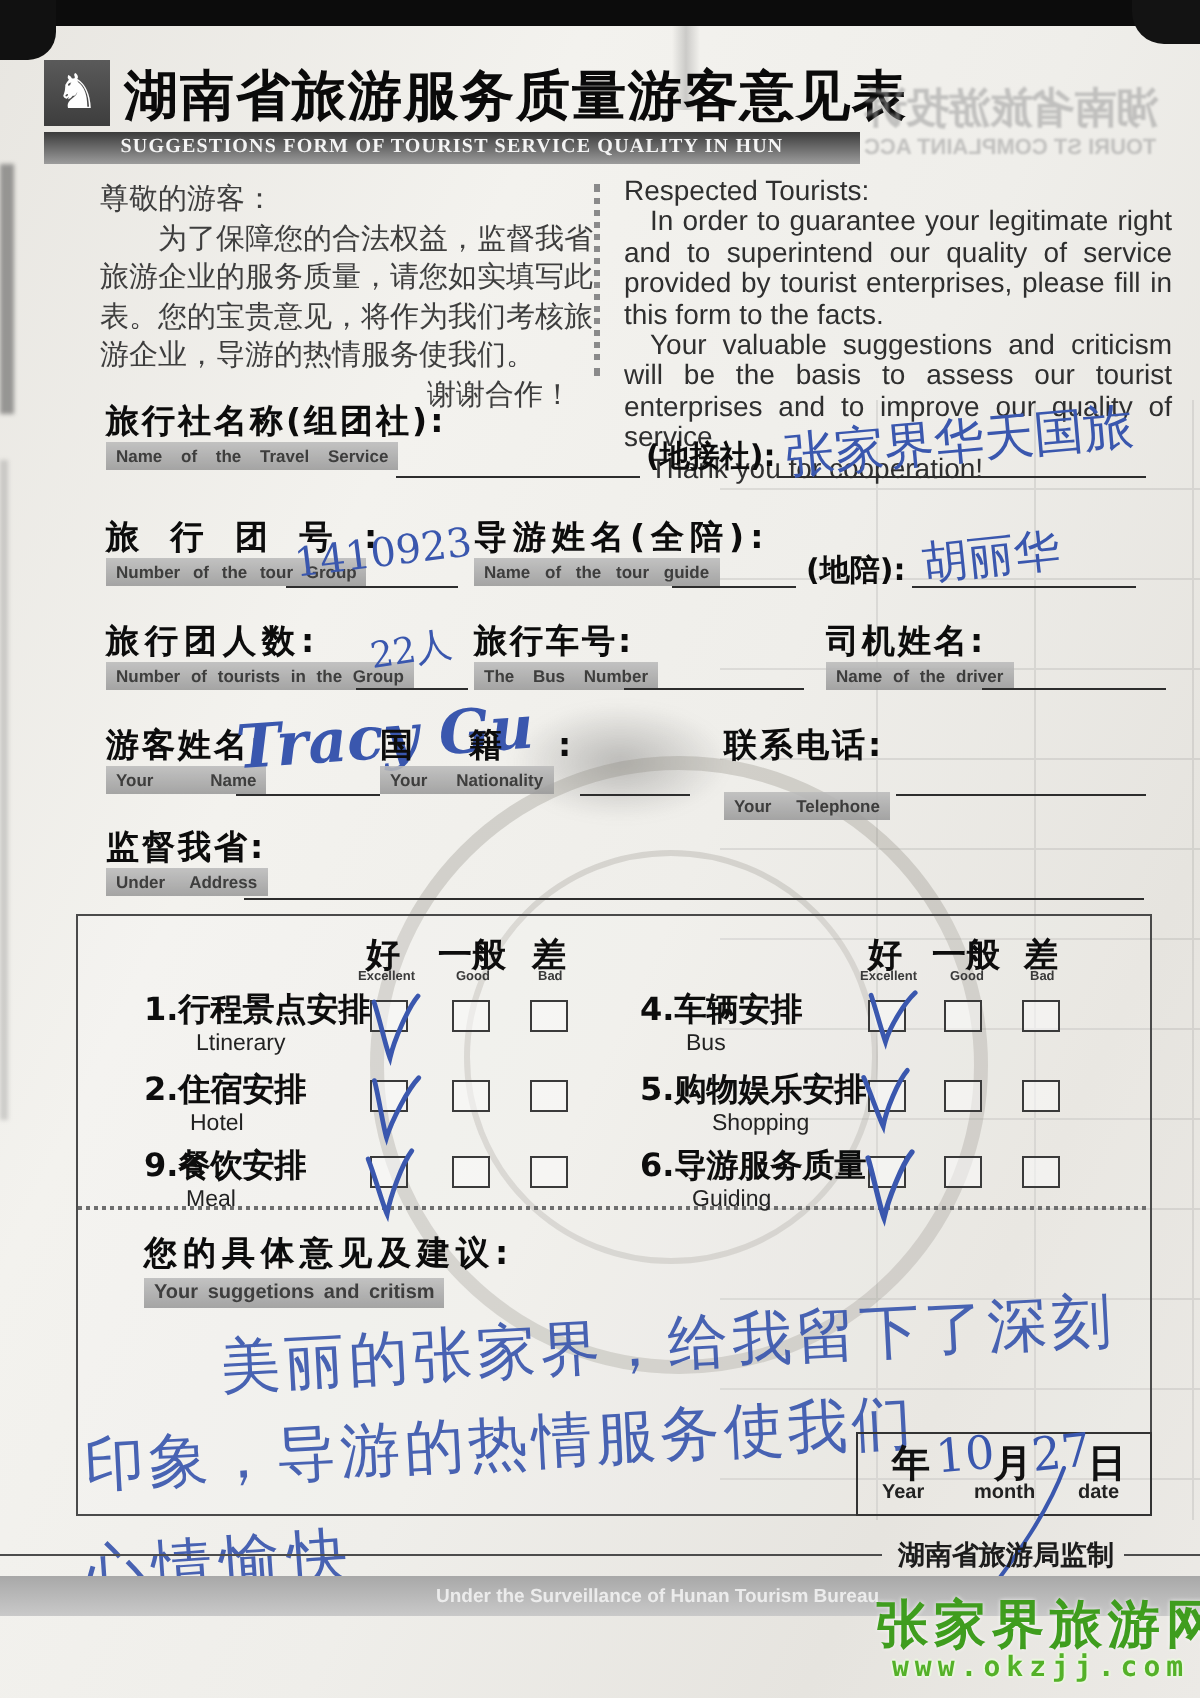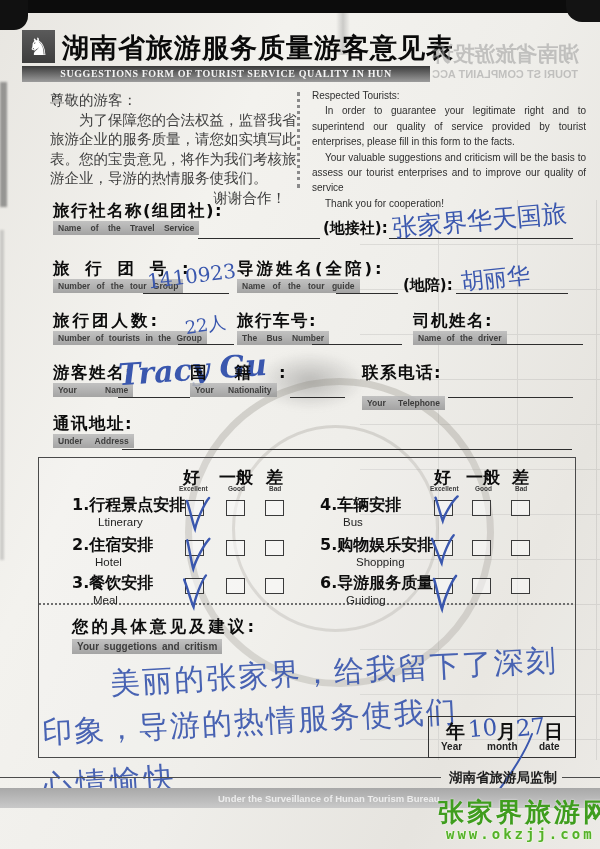--- a/index.html
+++ b/index.html
@@ -28,21 +28,21 @@
   .logo{left:22px;top:30px;width:33px;height:33px;background:linear-gradient(#5a5a5a,#3d3d3d);
         color:#fff;font-size:24px;line-height:33px;text-align:center}
   .title-cn{left:62px;top:30px;font:700 27px "DejaVu Sans",sans-serif;color:#0a0a0a;letter-spacing:1px;white-space:nowrap}
   .title-bar{left:22px;top:66px;width:408px;height:16px;background:linear-gradient(#3b3b3b,#9c9c9c);
         color:#f4f4f4;font:700 10px "Liberation Serif",serif;letter-spacing:.6px;text-align:center;line-height:16px;white-space:nowrap}
   
   .cn-intro{left:50px;top:92px;width:248px;font-family:Liberation Mono, monospace;font-size:14.5px;
         line-height:19.5px;color:#3e3e3e;white-space:nowrap}
   .cn-close{text-align:right;padding-right:12px}
   .dots{left:297px;top:92px;height:96px;width:0;border-left:3px dotted #8a8a8a}
-  .en-intro{left:312px;top:88px;width:274px;font-size:10px;line-height:15.4px;color:#2f2f2f;text-align:justify}
+  .en-intro{left:312px;top:88px;width:274px;font-size:14px;line-height:15.4px;color:#2f2f2f;text-align:justify}
   .en-intro p{margin:0;text-indent:13px}
   .en-intro .sal{text-indent:0}
   
   .lbl{font:700 16.5px "DejaVu Sans",sans-serif;color:#0c0c0c;letter-spacing:1.5px;white-space:nowrap}
   .lbl2{font:700 15px "DejaVu Sans",sans-serif;color:#0c0c0c;white-space:nowrap}
   .sub{font:700 8.5px "Liberation Sans",sans-serif;color:#262626;background:linear-gradient(#bcbcbc,#9a9a9a);
        padding:2px 5px 2px 5px;word-spacing:7px;white-space:nowrap;opacity:.88}
   .ul{border-bottom:1.6px solid #2d2d2d;height:0}
   .hw{font-family:"DejaVu Serif",serif;color:#3a57ae;white-space:nowrap}
   .sig{font-style:italic;font-weight:700}
@@ -140,21 +140,21 @@
   <div class="abs sub" style="left:53px;top:383px;word-spacing:26px">Your Name</div>
   <div class="abs ul" style="left:118px;top:397px;width:72px"></div>
   <div class="abs hw sig" style="left:118px;top:352px;font-size:30px;transform:rotate(-4deg)">Tracy Gu</div>
   <div class="abs lbl" style="left:190px;top:362px;letter-spacing:28px">国籍:</div>
   <div class="abs sub" style="left:190px;top:383px;word-spacing:12px">Your Nationality</div>
   <div class="abs ul" style="left:290px;top:397px;width:55px"></div>
   <div class="abs lbl" style="left:362px;top:362px">联系电话:</div>
   <div class="abs sub" style="left:362px;top:396px;word-spacing:10px">Your Telephone</div>
   <div class="abs ul" style="left:448px;top:397px;width:125px"></div>
 
-  <div class="abs lbl" style="left:53px;top:413px">通讯地址:</div>
+  <div class="abs lbl" style="left:53px;top:413px">监督我省:</div>
   <div class="abs sub" style="left:53px;top:434px;word-spacing:10px">Under Address</div>
   <div class="abs ul" style="left:122px;top:449px;width:450px"></div>
 
   <div class="abs rbox"></div>
   <div class="abs dash"></div>
 
   <div class="abs hdr-cn" style="left:183px;top:466px">好</div>
   <div class="abs hdr-en" style="left:179px;top:485px">Excellent</div>
   <div class="abs hdr-cn" style="left:219px;top:466px">一般</div>
   <div class="abs hdr-en" style="left:228px;top:485px">Good</div>
@@ -181,21 +181,21 @@
   <div class="abs item-cn" style="left:72px;top:535px">2.住宿安排</div>
   <div class="abs item-en" style="left:95px;top:556px">Hotel</div>
   <div class="abs cb" style="left:185px;top:540px"></div>
   <div class="abs cb" style="left:226px;top:540px"></div>
   <div class="abs cb" style="left:265px;top:540px"></div>
   <div class="abs chk" style="left:181px;top:536px;transform:rotate(4deg)">
     <svg width="30" height="40">
         <path d="M5 5 C8 14,11 28,13 33 C15 24,22 8,27 2" stroke="#3a57ae" stroke-width="2.4" fill="none" stroke-linecap="round"></path>
       </svg></div>
 
-  <div class="abs item-cn" style="left:72px;top:573px">3.餐饮安排</div>
+  <div class="abs item-cn" style="left:72px;top:573px">9.餐饮安排</div>
   <div class="abs item-en" style="left:93px;top:594px">Meal</div>
   <div class="abs cb" style="left:185px;top:578px"></div>
   <div class="abs cb" style="left:226px;top:578px"></div>
   <div class="abs cb" style="left:265px;top:578px"></div>
   <div class="abs chk" style="left:180px;top:574px;transform:rotate(-3deg)">
     <svg width="30" height="40">
         <path d="M5 5 C8 14,11 28,13 33 C15 24,22 8,27 2" stroke="#3a57ae" stroke-width="2.4" fill="none" stroke-linecap="round"></path>
       </svg></div>
 
   <div class="abs item-cn" style="left:320px;top:495px">4.车辆安排</div>

